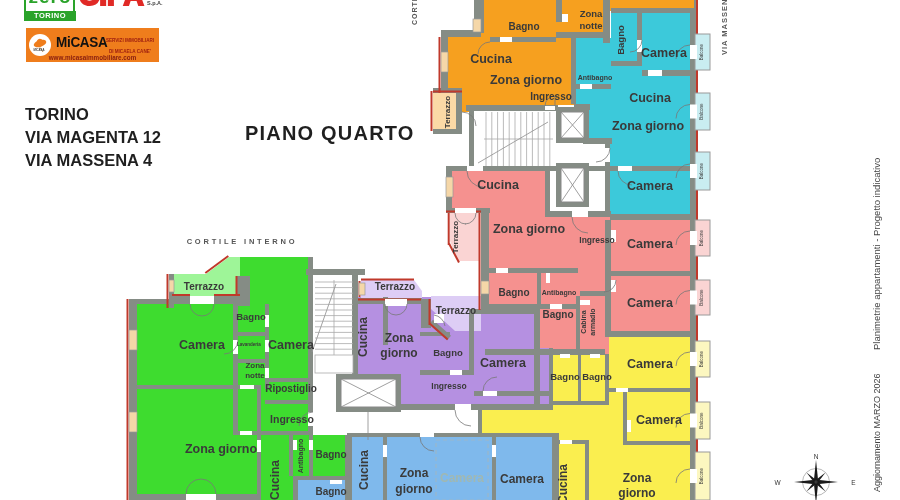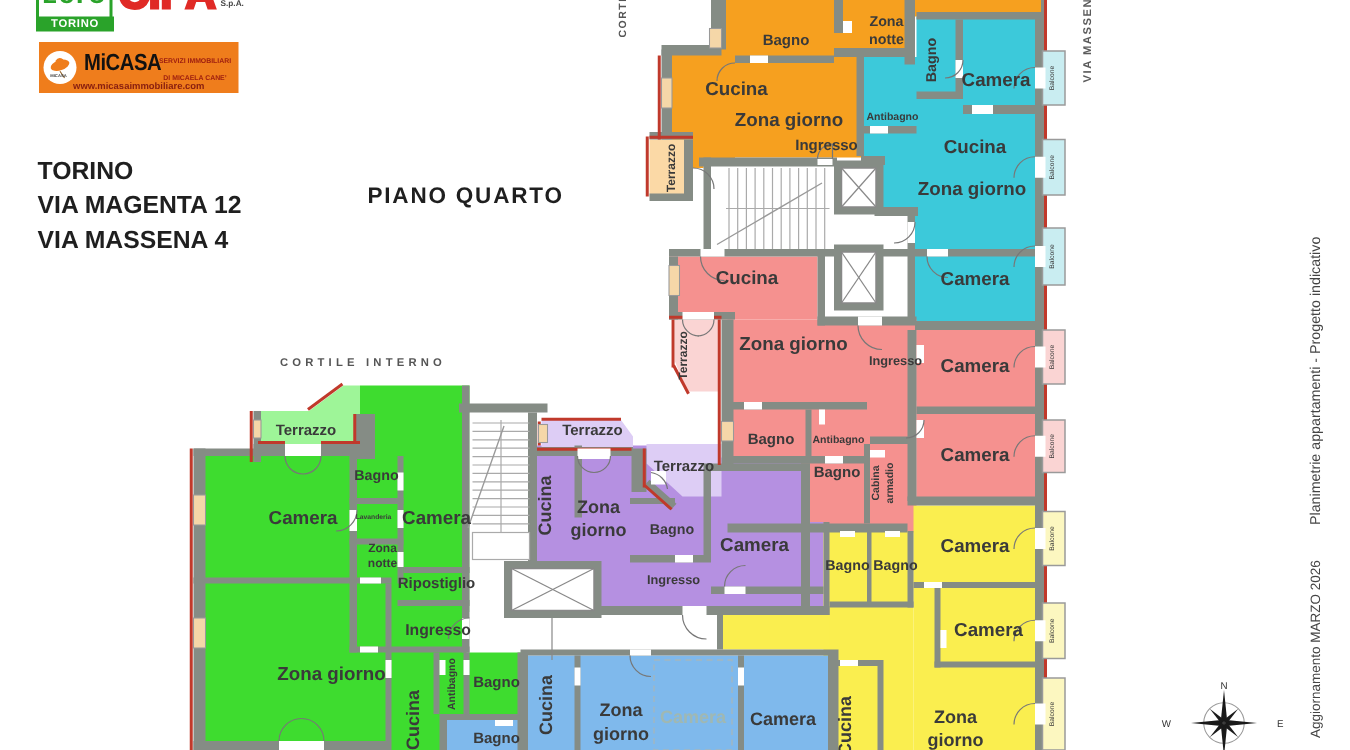--- a/index.html
+++ b/index.html
@@ -388,21 +388,21 @@
 <path d="M8,6.5 Q10,3.5 13,5.5 L13.5,8.5 Q10.5,10 8.5,9 Z" fill="#ef7d1c"></path>
 <line x1="11" y1="13.5" x2="14" y2="18" stroke="#8a5a20" stroke-width="0.7"></line>
 <text x="10" y="17" font-family="Liberation Sans, sans-serif" font-size="2.8" font-weight="bold" fill="#444" text-anchor="middle">MICASA</text>
 </svg>
 <div class="abs" style="left:56px;top:33px;color:#111;font-size:13.5px;font-weight:bold;letter-spacing:-0.3px;transform:scale(1,1.15);transform-origin:0 0">MiCASA</div>
 <div class="abs" style="left:105px;top:34.5px;width:50px;color:#a02010;font-size:4.6px;font-weight:bold;line-height:11px;text-align:center;white-space:nowrap">SERVIZI IMMOBILIARI<br>DI MICAELA CANE’</div>
 <div class="abs" style="left:26px;top:54px;width:133px;text-align:center;color:#8a2010;font-size:6.3px;font-weight:bold">www.micasaimmobiliare.com</div>
 
 <div class="abs" style="left:25px;top:103px;color:#1f1f1f;font-size:16.5px;font-weight:bold;line-height:23px">TORINO<br>VIA MAGENTA 12<br>VIA MASSENA 4</div>
 
-<div class="abs" style="left:245px;top:122px;color:#1f1f1f;font-size:15px;font-weight:bold;letter-spacing:1.2px">PIANO QUARTO</div>
+<div class="abs" style="left:245px;top:122px;color:#1f1f1f;font-size:20px;font-weight:bold;letter-spacing:1.2px">PIANO QUARTO</div>
 
 <div class="abs" style="left:880px;top:232px;transform:rotate(-90deg);transform-origin:0 0;color:#444;font-size:9px;white-space:nowrap">&nbsp;</div>
 <svg class="abs" style="left:860px;top:0" width="40" height="500">
 
 <text x="20" y="350" font-family="Liberation Sans, sans-serif" font-size="9.5" fill="#444" transform="rotate(-90 20 350)" text-anchor="start">Planimetrie appartamenti - Progetto indicativo</text>
 
 <text x="20" y="492" font-family="Liberation Sans, sans-serif" font-size="9" fill="#444" transform="rotate(-90 20 492)" text-anchor="start">Aggiornamento MARZO 2026</text>
 </svg>
 
 <svg class="abs" style="left:774px;top:448px" width="86" height="62" viewBox="0 0 86 62">

